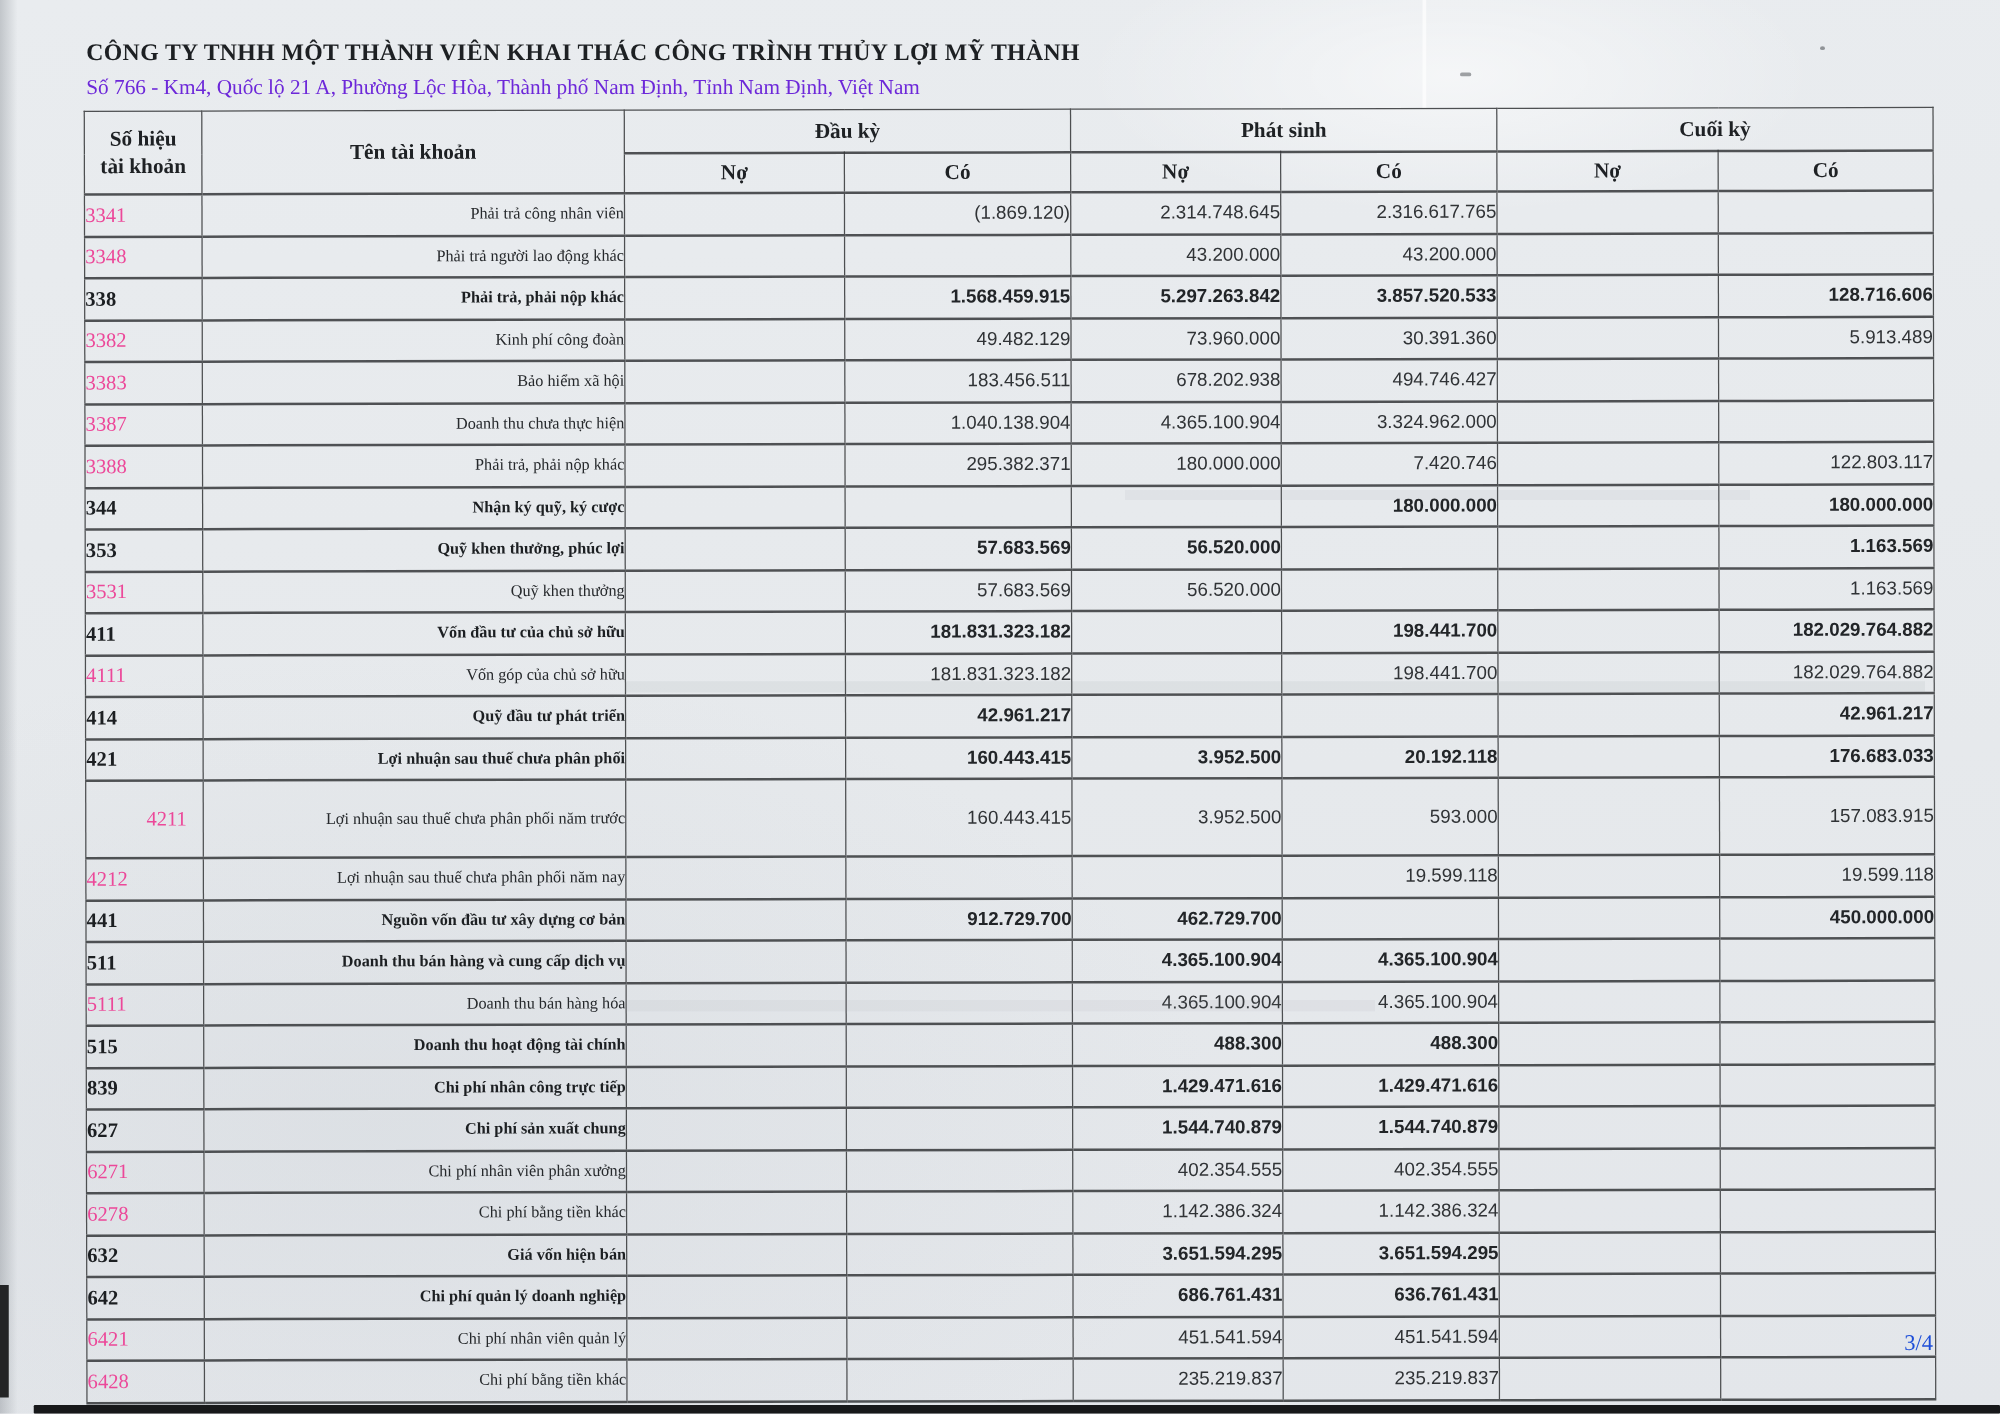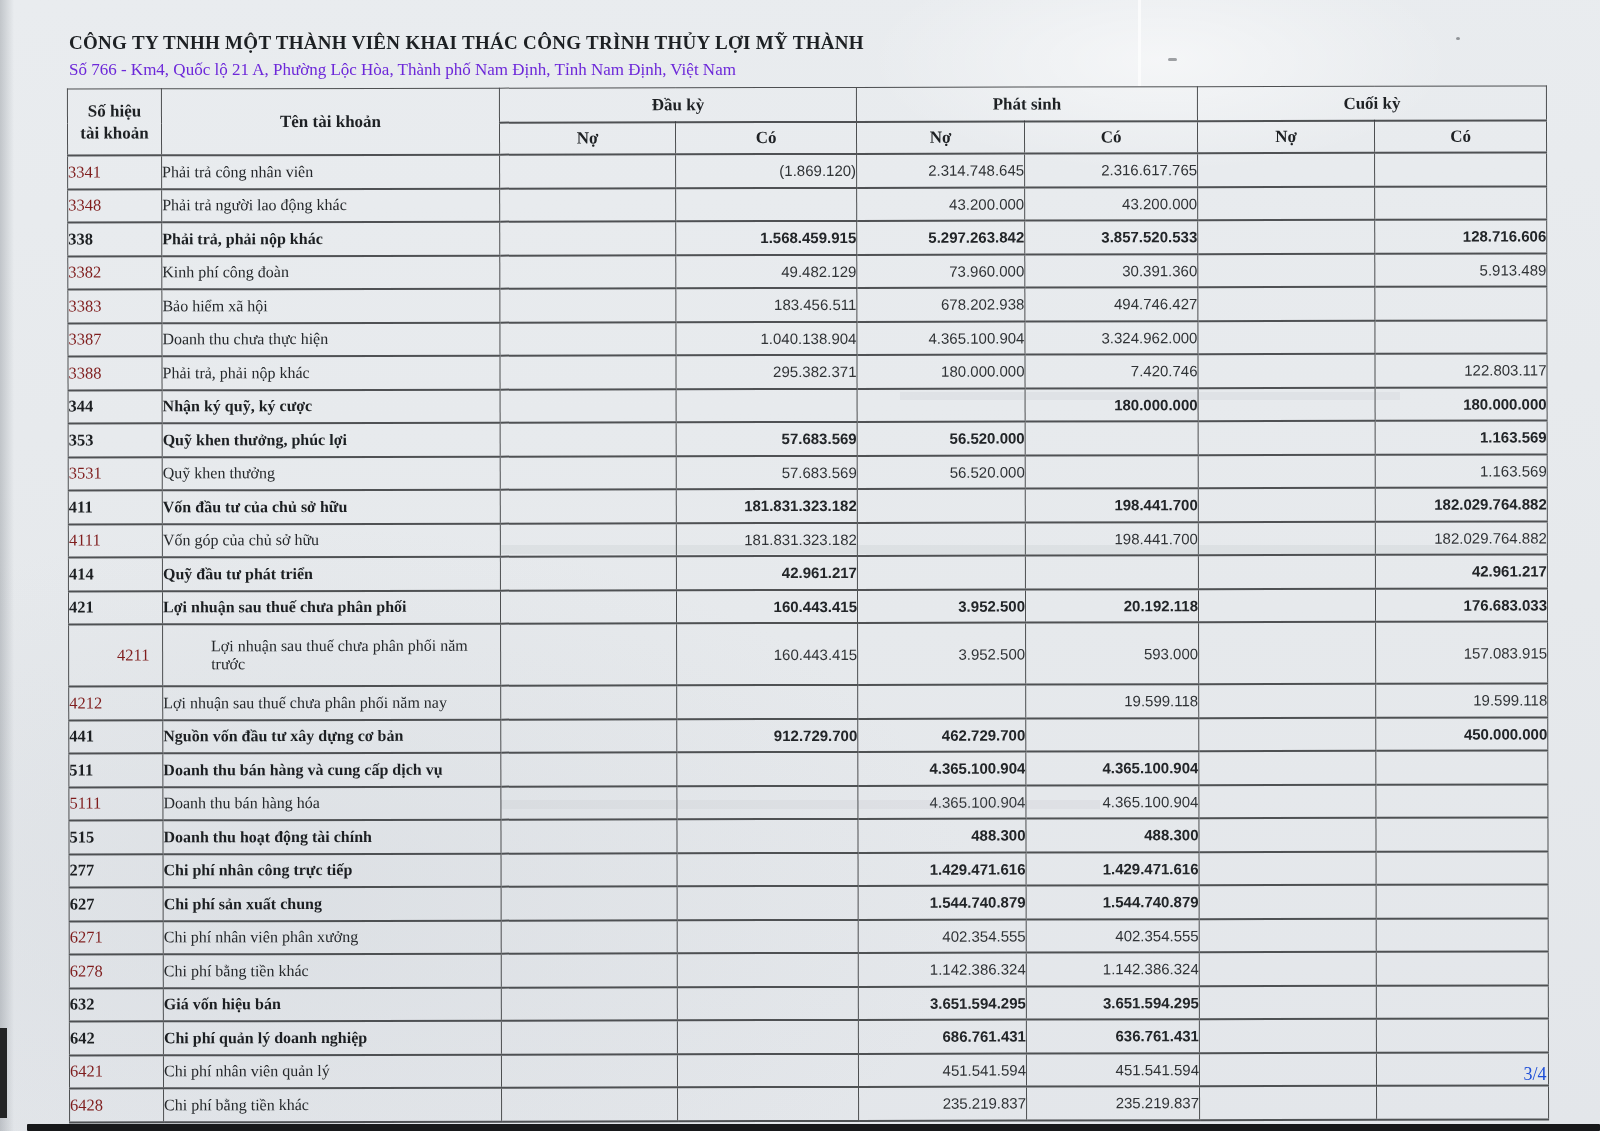--- a/index.html
+++ b/index.html
@@ -32,22 +32,22 @@
   }
   table.balance thead th{
     font-size:17px;font-weight:700;color:#1e2124;text-align:center;
     vertical-align:middle;
   }
   thead tr.tier1 th{height:33px;}
   thead tr.tier2 th{height:30px;}
   th.h-code{font-size:17px;line-height:1.25;text-align:center;}
   tbody td{height:31.5px;vertical-align:middle;}
   tr.tall td{height:60px;padding-left:48px;}
-  td.c-code{font-size:16.5px;text-align:left;padding-left:7px;color:#7f1d1d;}
-  td.c-name{font-size:16px;text-align:left;padding-left:9px;padding-right:6px;color:#26292c;line-height:1.15;}
+  td.c-code{font-size:16.5px;text-align:left;padding-left:7px;color:#ec4899;}
+  td.c-name{font-size:13px;text-align:right;padding-left:9px;padding-right:6px;color:#26292c;line-height:1.15;}
   td.c-num{
     font-family:"Liberation Sans","DejaVu Sans",sans-serif;
     font-size:15px;text-align:right;padding-right:5px;color:#303336;
   }
   tr.bold td{font-weight:700;color:#1c1f22;}
   tr.bold td.c-num{color:#222528;}
 
   .page-number{
     position:absolute;left:1505px;top:1064px;width:60px;
     font-size:18px;color:#1d4ed8;text-align:center;
@@ -301,21 +301,21 @@
     <td class="c-code">515</td>
     <td class="c-name">Doanh thu hoạt động tài chính</td>
     <td class="c-num"></td>
     <td class="c-num"></td>
     <td class="c-num">488.300</td>
     <td class="c-num">488.300</td>
     <td class="c-num"></td>
     <td class="c-num"></td>
   </tr>
       <tr class="bold">
-    <td class="c-code">277</td>
+    <td class="c-code">839</td>
     <td class="c-name">Chi phí nhân công trực tiếp</td>
     <td class="c-num"></td>
     <td class="c-num"></td>
     <td class="c-num">1.429.471.616</td>
     <td class="c-num">1.429.471.616</td>
     <td class="c-num"></td>
     <td class="c-num"></td>
   </tr>
       <tr class="bold">
     <td class="c-code">627</td>
@@ -342,21 +342,21 @@
     <td class="c-name">Chi phí bằng tiền khác</td>
     <td class="c-num"></td>
     <td class="c-num"></td>
     <td class="c-num">1.142.386.324</td>
     <td class="c-num">1.142.386.324</td>
     <td class="c-num"></td>
     <td class="c-num"></td>
   </tr>
       <tr class="bold">
     <td class="c-code">632</td>
-    <td class="c-name">Giá vốn hiệu bán</td>
+    <td class="c-name">Giá vốn hiện bán</td>
     <td class="c-num"></td>
     <td class="c-num"></td>
     <td class="c-num">3.651.594.295</td>
     <td class="c-num">3.651.594.295</td>
     <td class="c-num"></td>
     <td class="c-num"></td>
   </tr>
       <tr class="bold">
     <td class="c-code">642</td>
     <td class="c-name">Chi phí quản lý doanh nghiệp</td>

